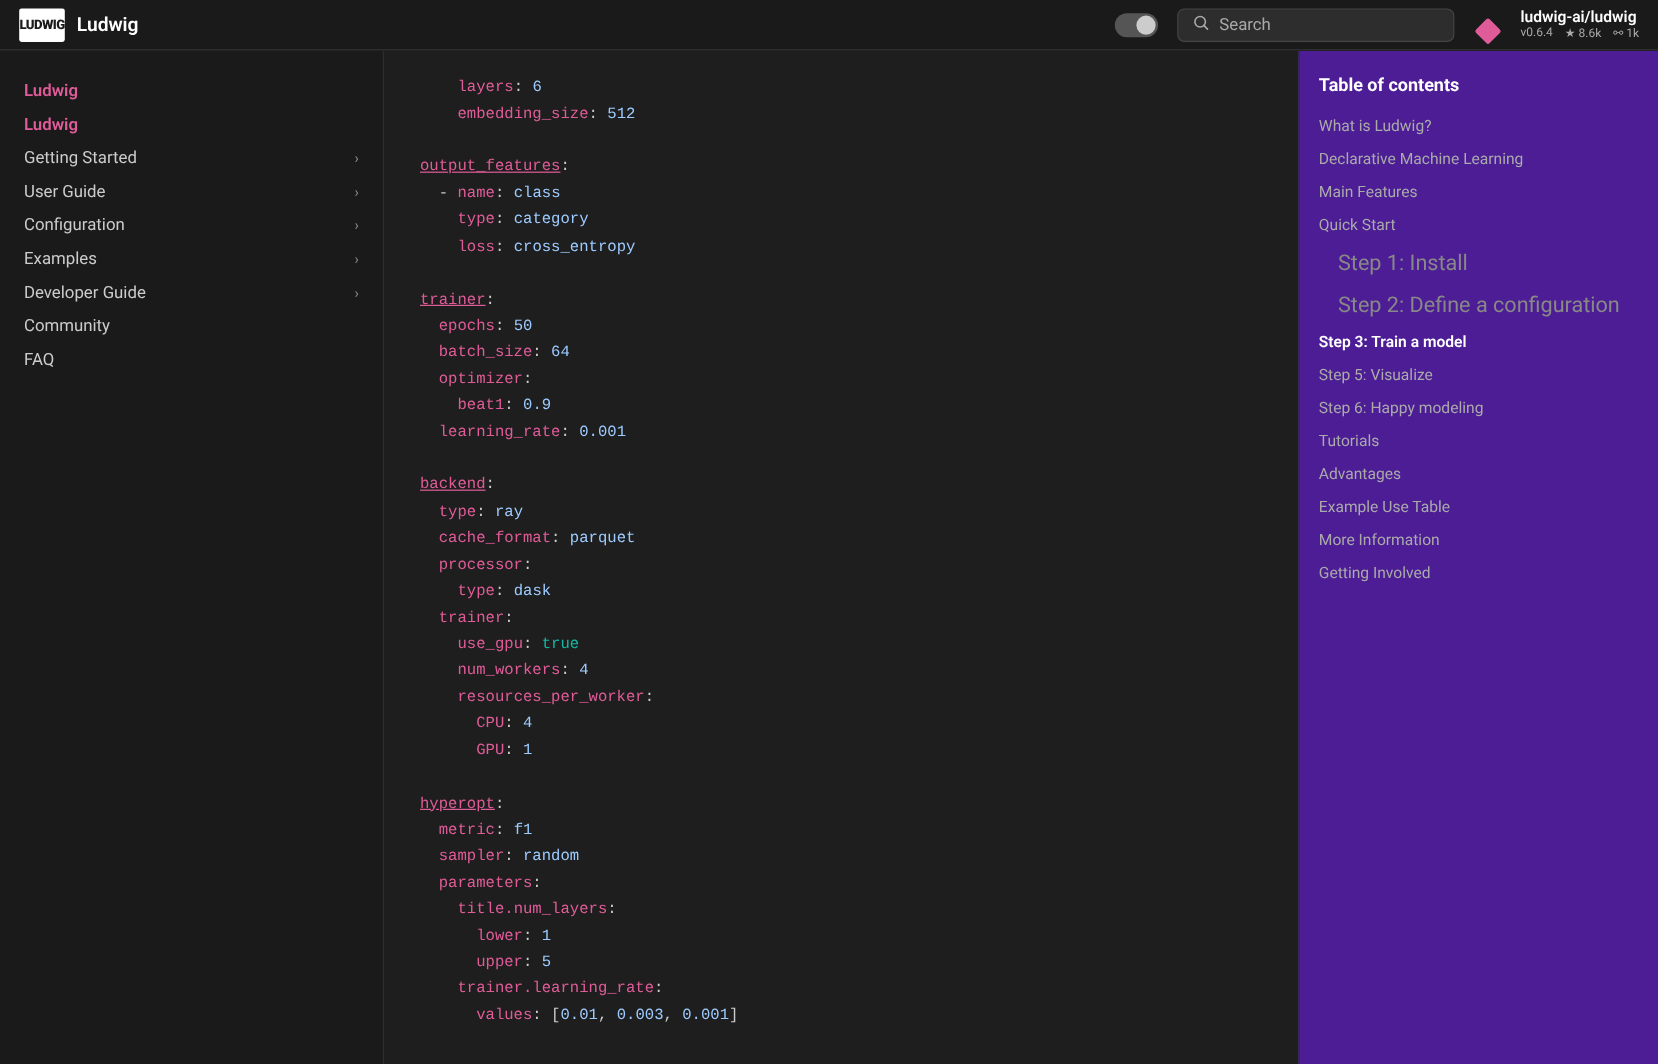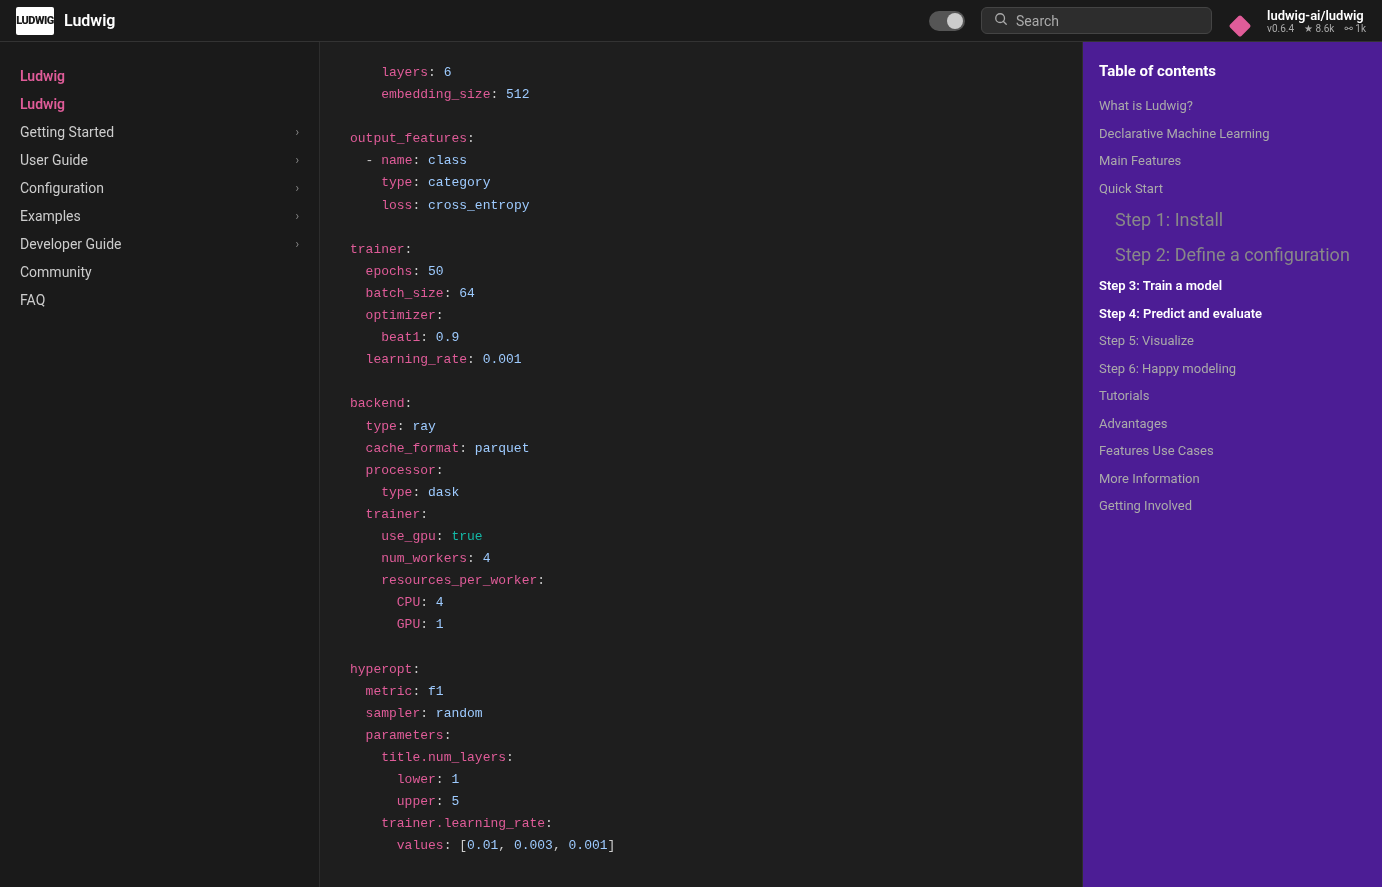--- a/index.html
+++ b/index.html
@@ -180,21 +180,21 @@
     }
     .code-line {
       white-space: pre;
     }
     
     .k { color: #e05c99; } 
     .v-num { color: #9ecbff; } 
     .v-str { color: #9ecbff; } 
     .v-kw { color: #14b8a6; text-align: right; } 
     .punct { color: #ccc; }
-    .section-key { color: #e05c99; }
+    .section-key { color: #e05c99; text-decoration: underline; }
 
     
     .toc-panel {
       width: 300px;
       min-width: 300px;
       background: #4c1d95;
       border-left: 1px solid #2d2d2d;
       padding: 20px 16px;
       position: fixed;
       top: 42px;
@@ -347,23 +347,22 @@
   <aside class="toc-panel">
     <div class="toc-title">Table of contents</div>
 
     <div class="toc-item">What is Ludwig?</div>
     <div class="toc-item">Declarative Machine Learning</div>
     <div class="toc-item">Main Features</div>
     <div class="toc-item">Quick Start</div>
     <div class="toc-item sub">Step 1: Install</div>
     <div class="toc-item sub">Step 2: Define a configuration</div>
     <div class="toc-item active">Step 3: Train a model</div>
-    <div class="toc-item active">Step 4: Predict and evaluate</div>
     <div class="toc-item">Step 5: Visualize</div>
     <div class="toc-item">Step 6: Happy modeling</div>
     <div class="toc-item">Tutorials</div>
     <div class="toc-item">Advantages</div>
-    <div class="toc-item">Features Use Cases</div>
+    <div class="toc-item">Example Use Table</div>
     <div class="toc-item">More Information</div>
     <div class="toc-item">Getting Involved</div>
   </aside>
 
 </div>
 
 </body></html>

